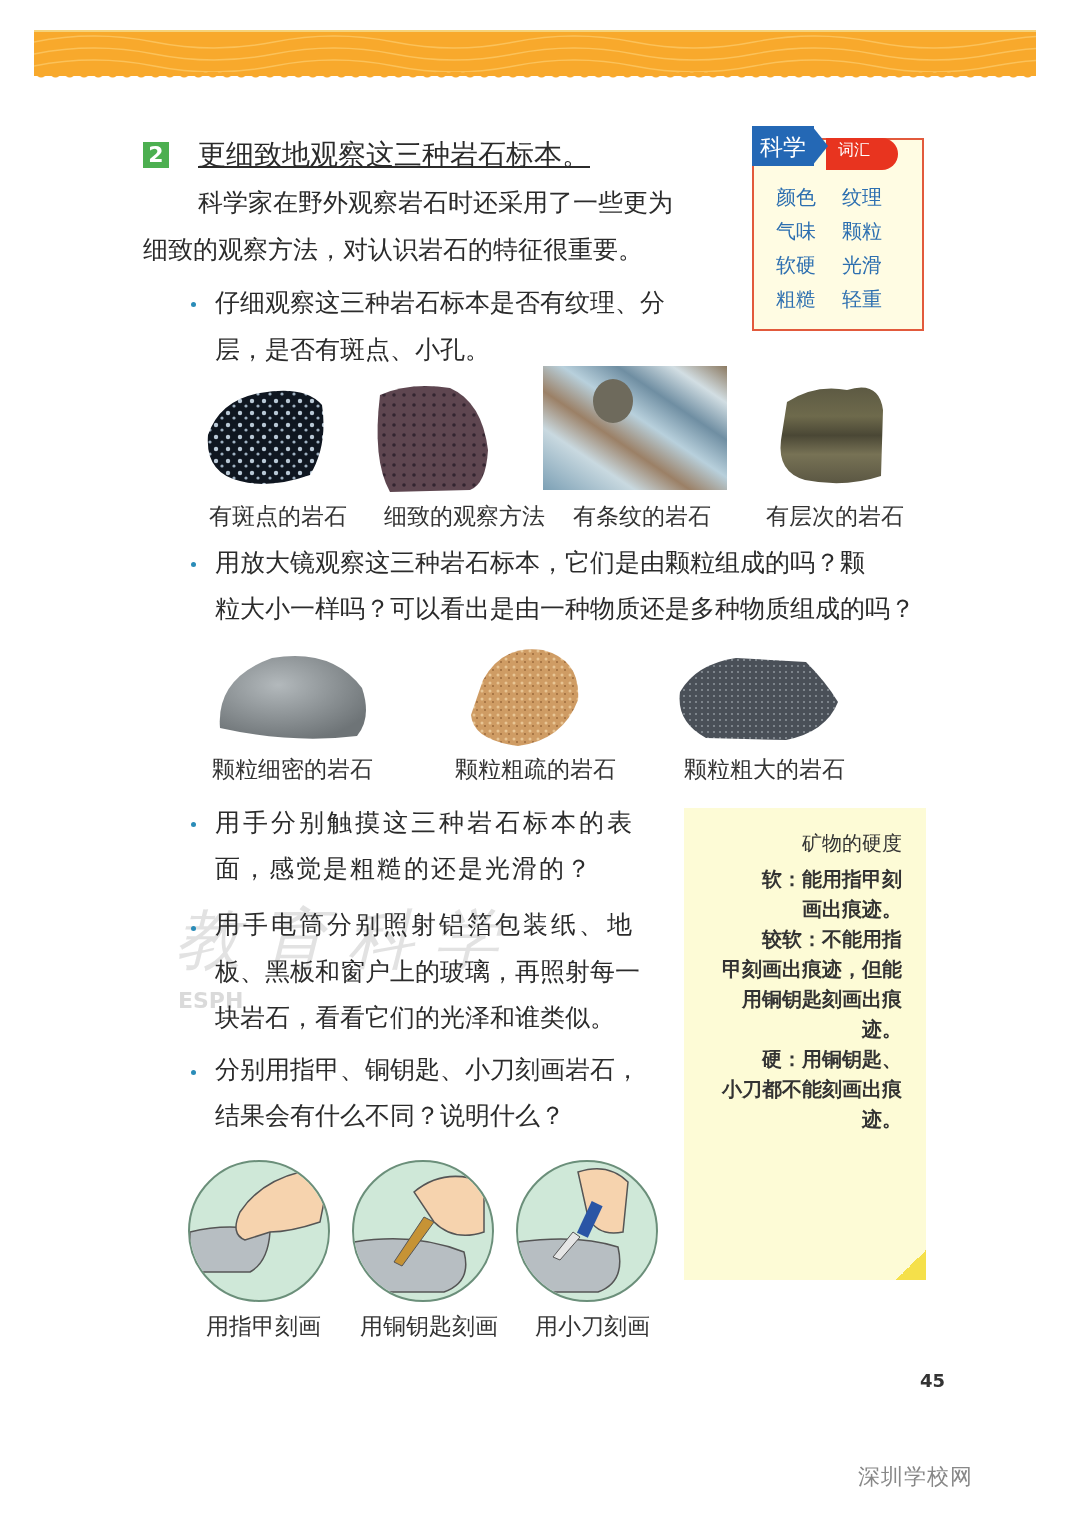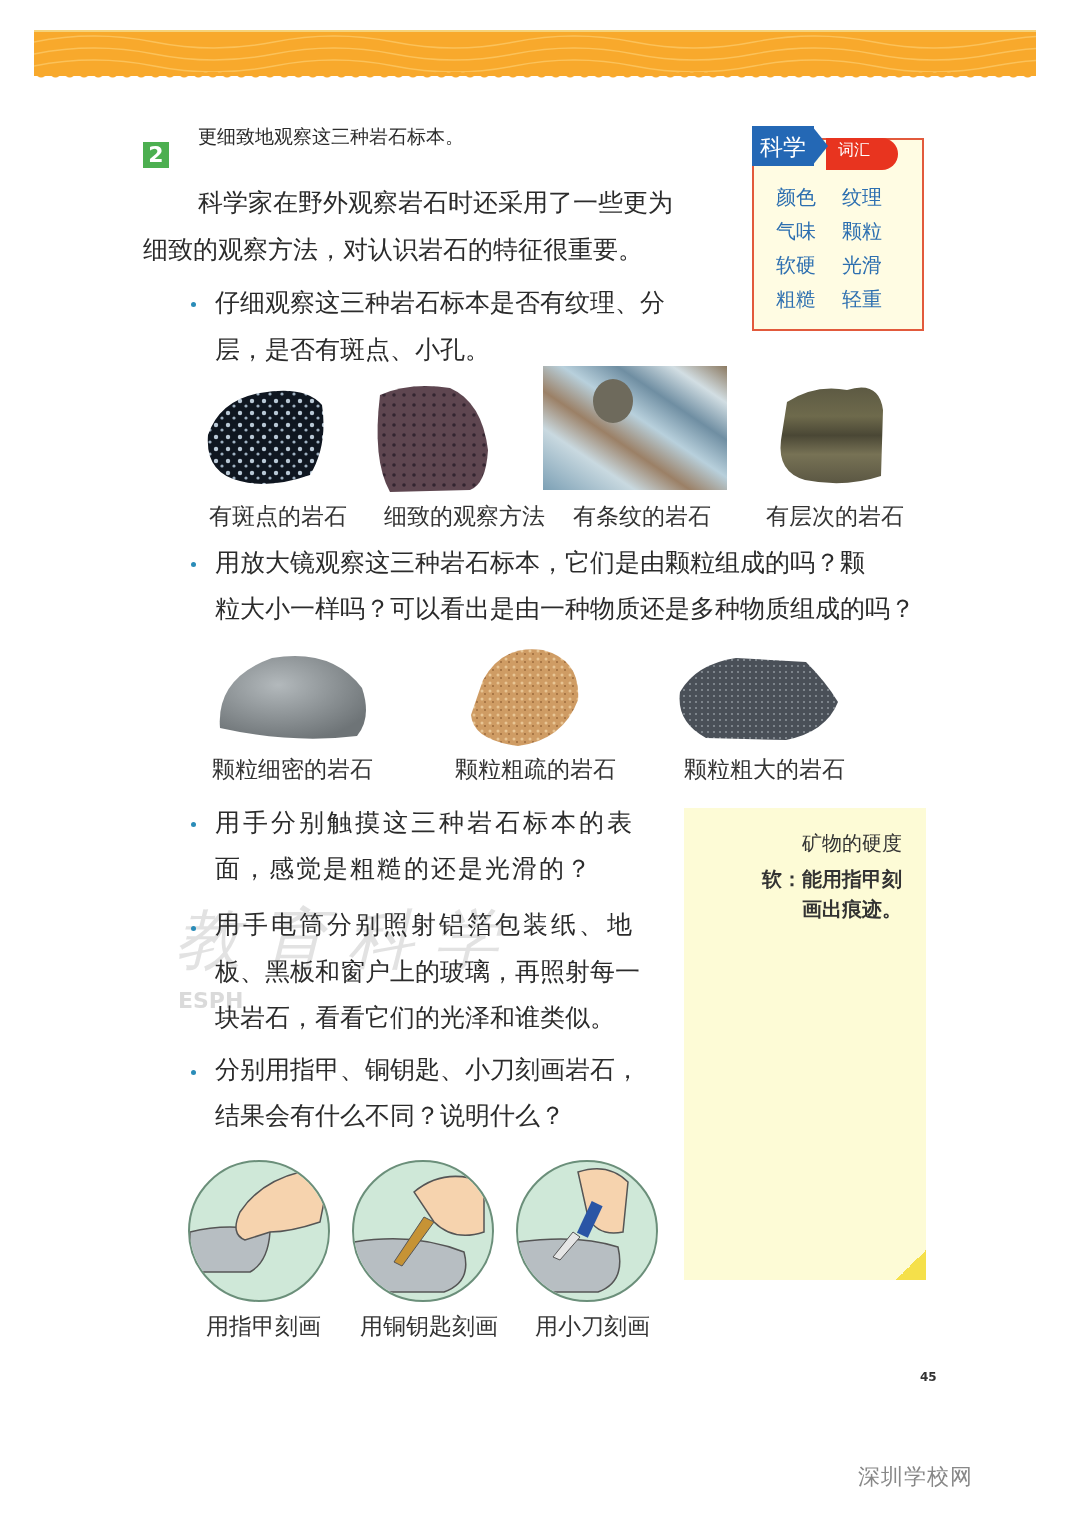--- a/index.html
+++ b/index.html
@@ -8,21 +8,21 @@
   .abs { position:absolute; }
 
   
   .band { left:34px; top:30px; width:1002px; height:44px; background:#f8a92c; border-top:2px solid #f5d37a; }
   .band svg { position:absolute; left:0; top:0; }
   .scallop { left:34px; top:72px; width:1002px; height:12px;
      background: radial-gradient(circle at 50% 0, #f8a92c 5px, transparent 6px) 0 0/14.3px 12px repeat-x; }
 
   .num-badge { left:143px; top:142px; width:26px; height:26px; background:#4caf50; color:#fff;
      font-weight:bold; font-size:22px; line-height:26px; text-align:center; }
-  .heading { left:198px; top:124px; font-size:19px; color:#2b2b2b; white-space:nowrap; }
+  .heading { left:198px; top:136px; font-size:28px; color:#2b2b2b; white-space:nowrap;text-decoration:underline; }
   .para { font-size:25px; line-height:46px; color:#2b2b2b; white-space:nowrap; }
   .bullet-dot { width:5px; height:5px; border-radius:50%; background:#2a8cb8; }
 
   
   .vocab { left:752px; top:138px; width:172px; height:193px; border:2px solid #e25a3c; background:#fffce3; box-sizing:border-box; }
   .vocab-tab-blue { left:752px; top:126px; width:62px; height:40px; background:#2468b5; }
   .vocab-tab-arrow { left:812px; top:126px; width:0; height:0; border-top:20px solid transparent; border-bottom:20px solid transparent; border-left:16px solid #2468b5; }
   .vocab-tab-red { left:826px; top:138px; width:72px; height:32px; background:#e8341f; border-radius:0 16px 16px 0; }
   .vocab-title-a { left:760px; top:132px; font-size:23px; color:#fff; }
   .vocab-title-b { left:838px; top:140px; font-size:16px; color:#fff; }
@@ -34,21 +34,21 @@
 
   
   .note { left:684px; top:808px; width:242px; height:472px; background:#fdfbd6; }
   .note-fold { left:896px; top:1250px; width:30px; height:30px; background:linear-gradient(135deg, #fdfbd6 50%, #f5e04a 50%); }
   .note-text { left:706px; top:828px; width:196px; font-size:20px; line-height:30px; color:#333; }
   .note-text p { margin:0 0 0 0;text-align:right; }
   .indent { text-indent:48px;font-weight:bold; }
 
   .circle { position:absolute; width:138px; height:138px; border-radius:50%; background:#cfe8d8; border:2px solid #6b8f7a; overflow:hidden; }
 
-  .page-num { left:920px; top:1370px; font-size:12px; font-weight:bold; color:#333; }
+  .page-num { left:920px; top:1370px; font-size:18px; font-weight:bold; color:#333; }
   .site { left:858px; top:1462px; font-size:22px; color:#888; font-family:"DejaVu Serif","Liberation Serif",serif; letter-spacing:1px; }
   .wm { left:175px; top:895px; font-size:66px; color:rgba(150,150,150,0.28); font-family:"DejaVu Serif",serif; font-style:italic; letter-spacing:20px; }
   .wm-esph { left:178px; top:988px; font-size:22px; font-weight:bold; color:rgba(150,150,150,0.35); }
 </style>
 </head>
 <body>
 
 <div class="abs band">
   <svg width="1002" height="44">
     <path d="M0 10 Q 60 -2 120 10 T 240 10 T 360 10 T 480 10 T 600 10 T 720 10 T 840 10 T 960 10 T 1080 10" stroke="#fbc25a" stroke-width="1.5" fill="none"></path>
@@ -185,20 +185,22 @@
 
 <div class="abs bullet-dot" style="left:191px; top:1070px;"></div>
 <div class="abs para" style="left:215px; top:1047px;">分别用指甲、铜钥匙、小刀刻画岩石，</div>
 <div class="abs para" style="left:215px; top:1093px;">结果会有什么不同？说明什么？</div>
 
 <div class="abs note"></div>
 <div class="abs note-fold"></div>
 <div class="abs note-text">
   <p style="margin-bottom:6px;">矿物的硬度</p>
   <p class="indent">软：能用指甲刻画出痕迹。</p>
+  <p class="indent">较软：不能用指甲刻画出痕迹，但能用铜钥匙刻画出痕迹。</p>
+  <p class="indent">硬：用铜钥匙、小刀都不能刻画出痕迹。</p>
 </div>
 
 <div class="circle" style="left:188px; top:1160px;">
   <svg width="138" height="138">
     <path d="M0 70 Q 40 60 80 70 Q 78 100 60 110 L 0 110 Z" fill="#b7bec2" stroke="#555" stroke-width="1.5"></path>
     <path d="M50 50 Q 70 20 110 10 L 138 20 L 130 60 Q 100 70 80 70 L 55 78 Q 40 72 50 50 Z" fill="#f6d3ae" stroke="#555" stroke-width="1.5"></path>
   </svg>
 </div>
 <div class="circle" style="left:352px; top:1160px;">
   <svg width="138" height="138">

